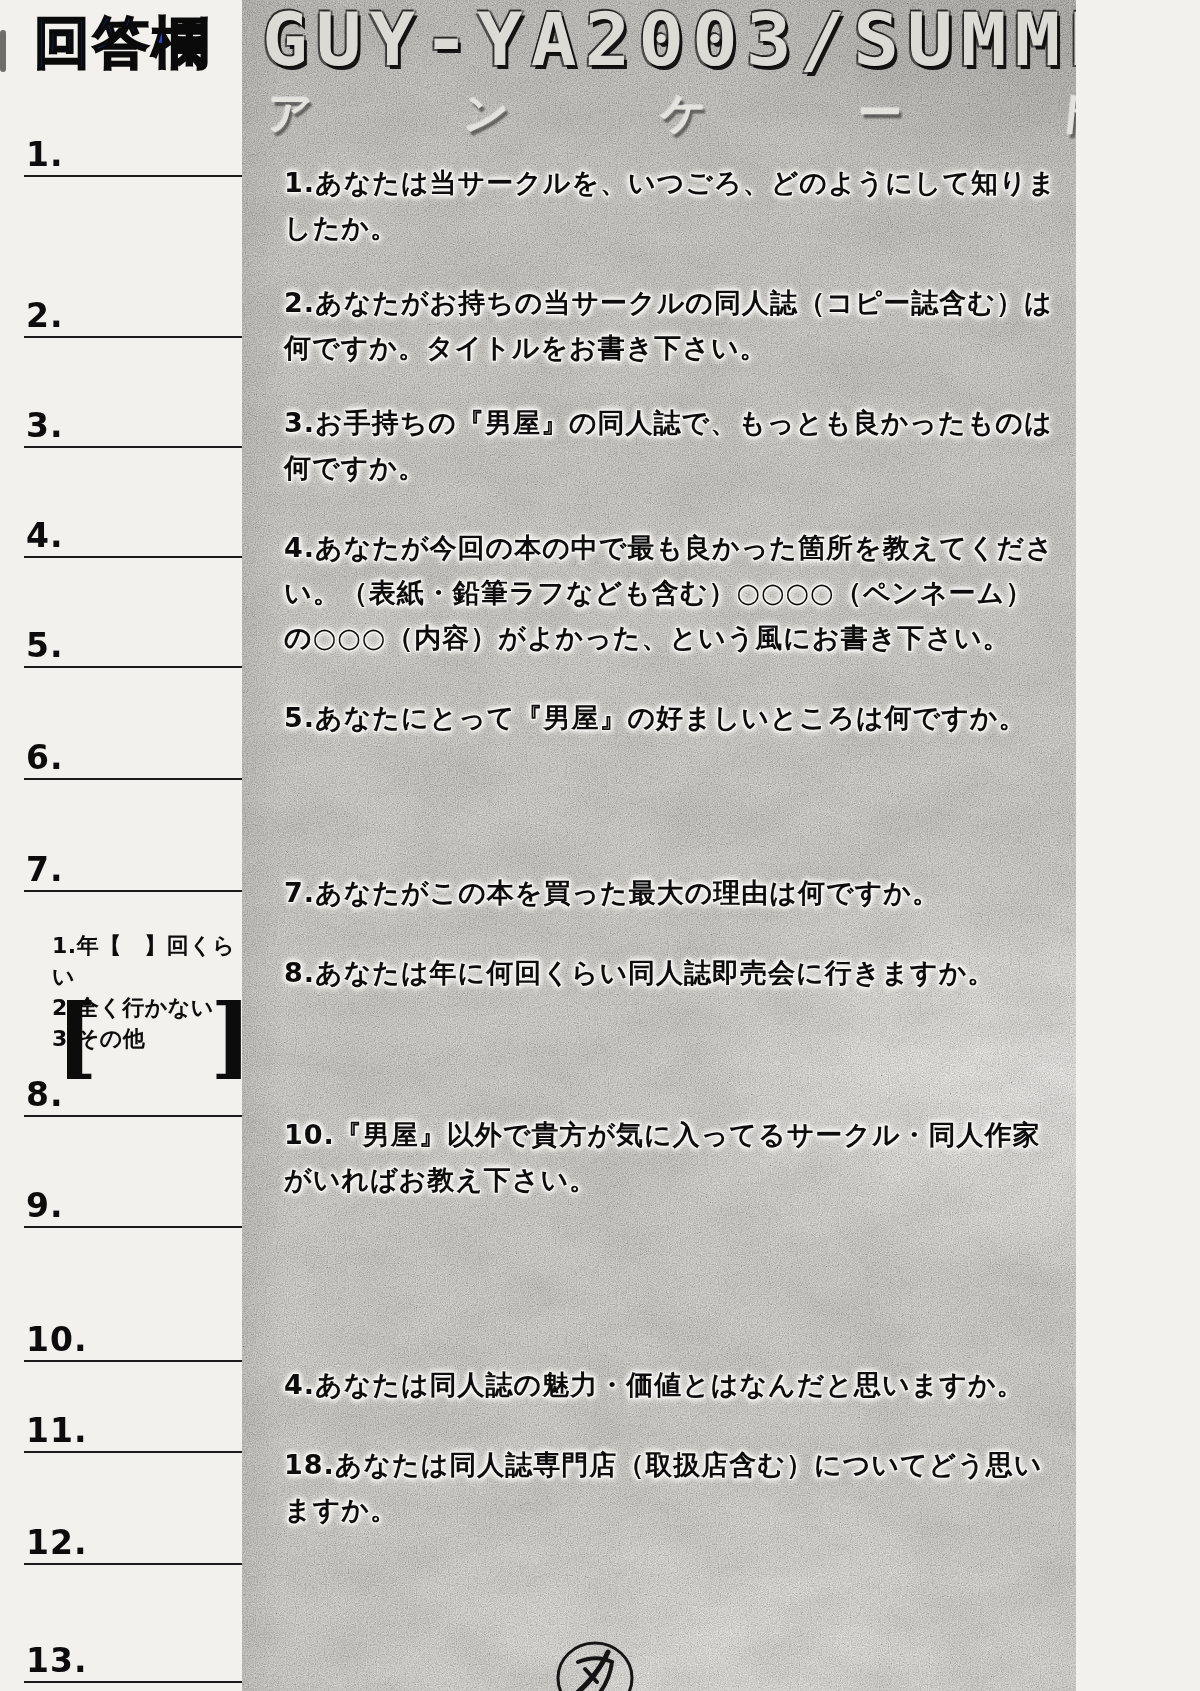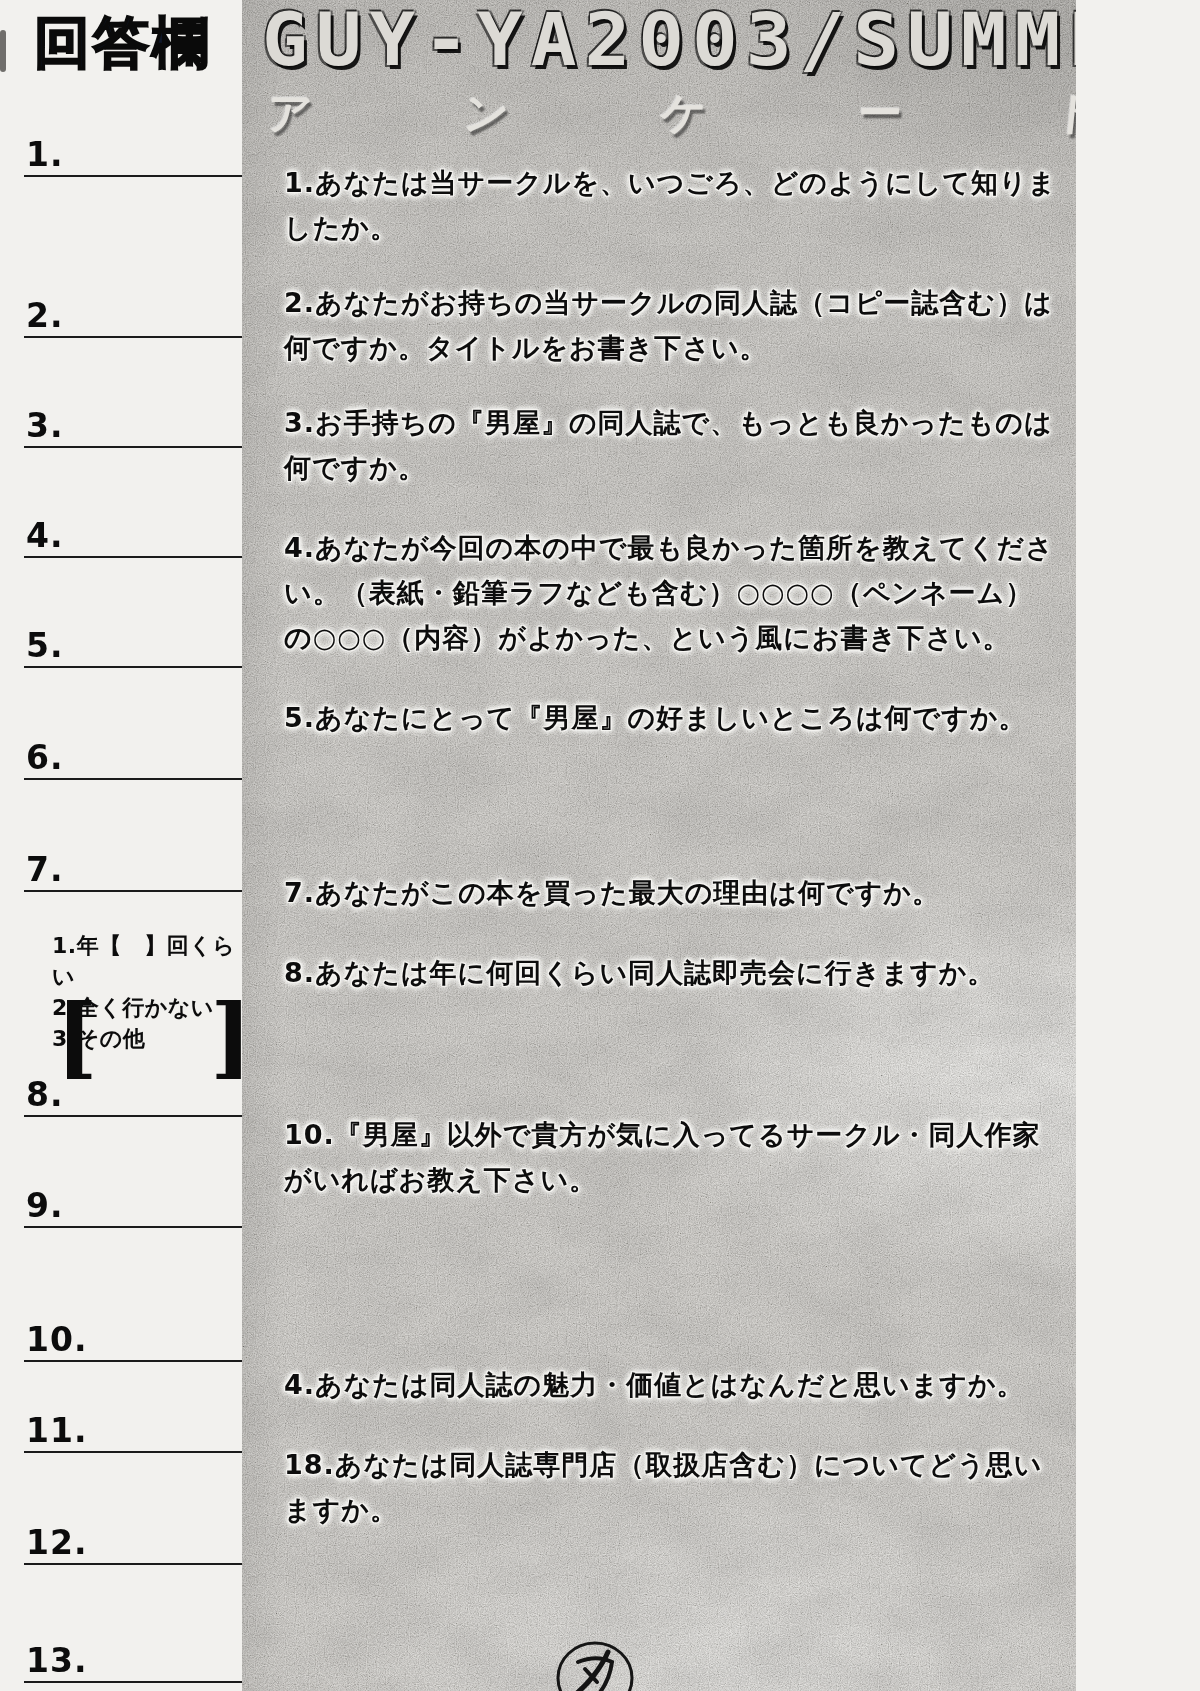--- a/index.html
+++ b/index.html
@@ -6,21 +6,21 @@
   #page{
     position:relative; width:1200px; height:1691px; overflow:hidden;
     background:#f2f1ee;
     font-family:"DejaVu Sans", sans-serif;
     color:#111;
   }
   
   #answer-col{position:absolute;left:0;top:0;width:258px;height:1691px;background:#f2f1ee;}
   .ac-title{
     position:absolute;left:34px;top:6px;
-    font-size:56px;font-weight:900;letter-spacing:3px;color:#0f172a;
+    font-size:56px;font-weight:900;letter-spacing:3px;color:#1d4ed8;
     -webkit-text-stroke:2px #0a0a0a;
   }
   .slot{position:absolute;left:24px;width:236px;height:46px;border-bottom:2.5px solid #1b1b1b;}
   .slot span{position:absolute;left:2px;bottom:1px;font-size:33px;font-weight:800;letter-spacing:1px;color:#0c0c0c;}
   .q8opts{
     position:absolute;left:52px;top:930px;
     font-size:22px;font-weight:700;line-height:31px;color:#0c0c0c;
     white-space:pre-line;letter-spacing:0.5px;
   }
   .bigbrackets{

